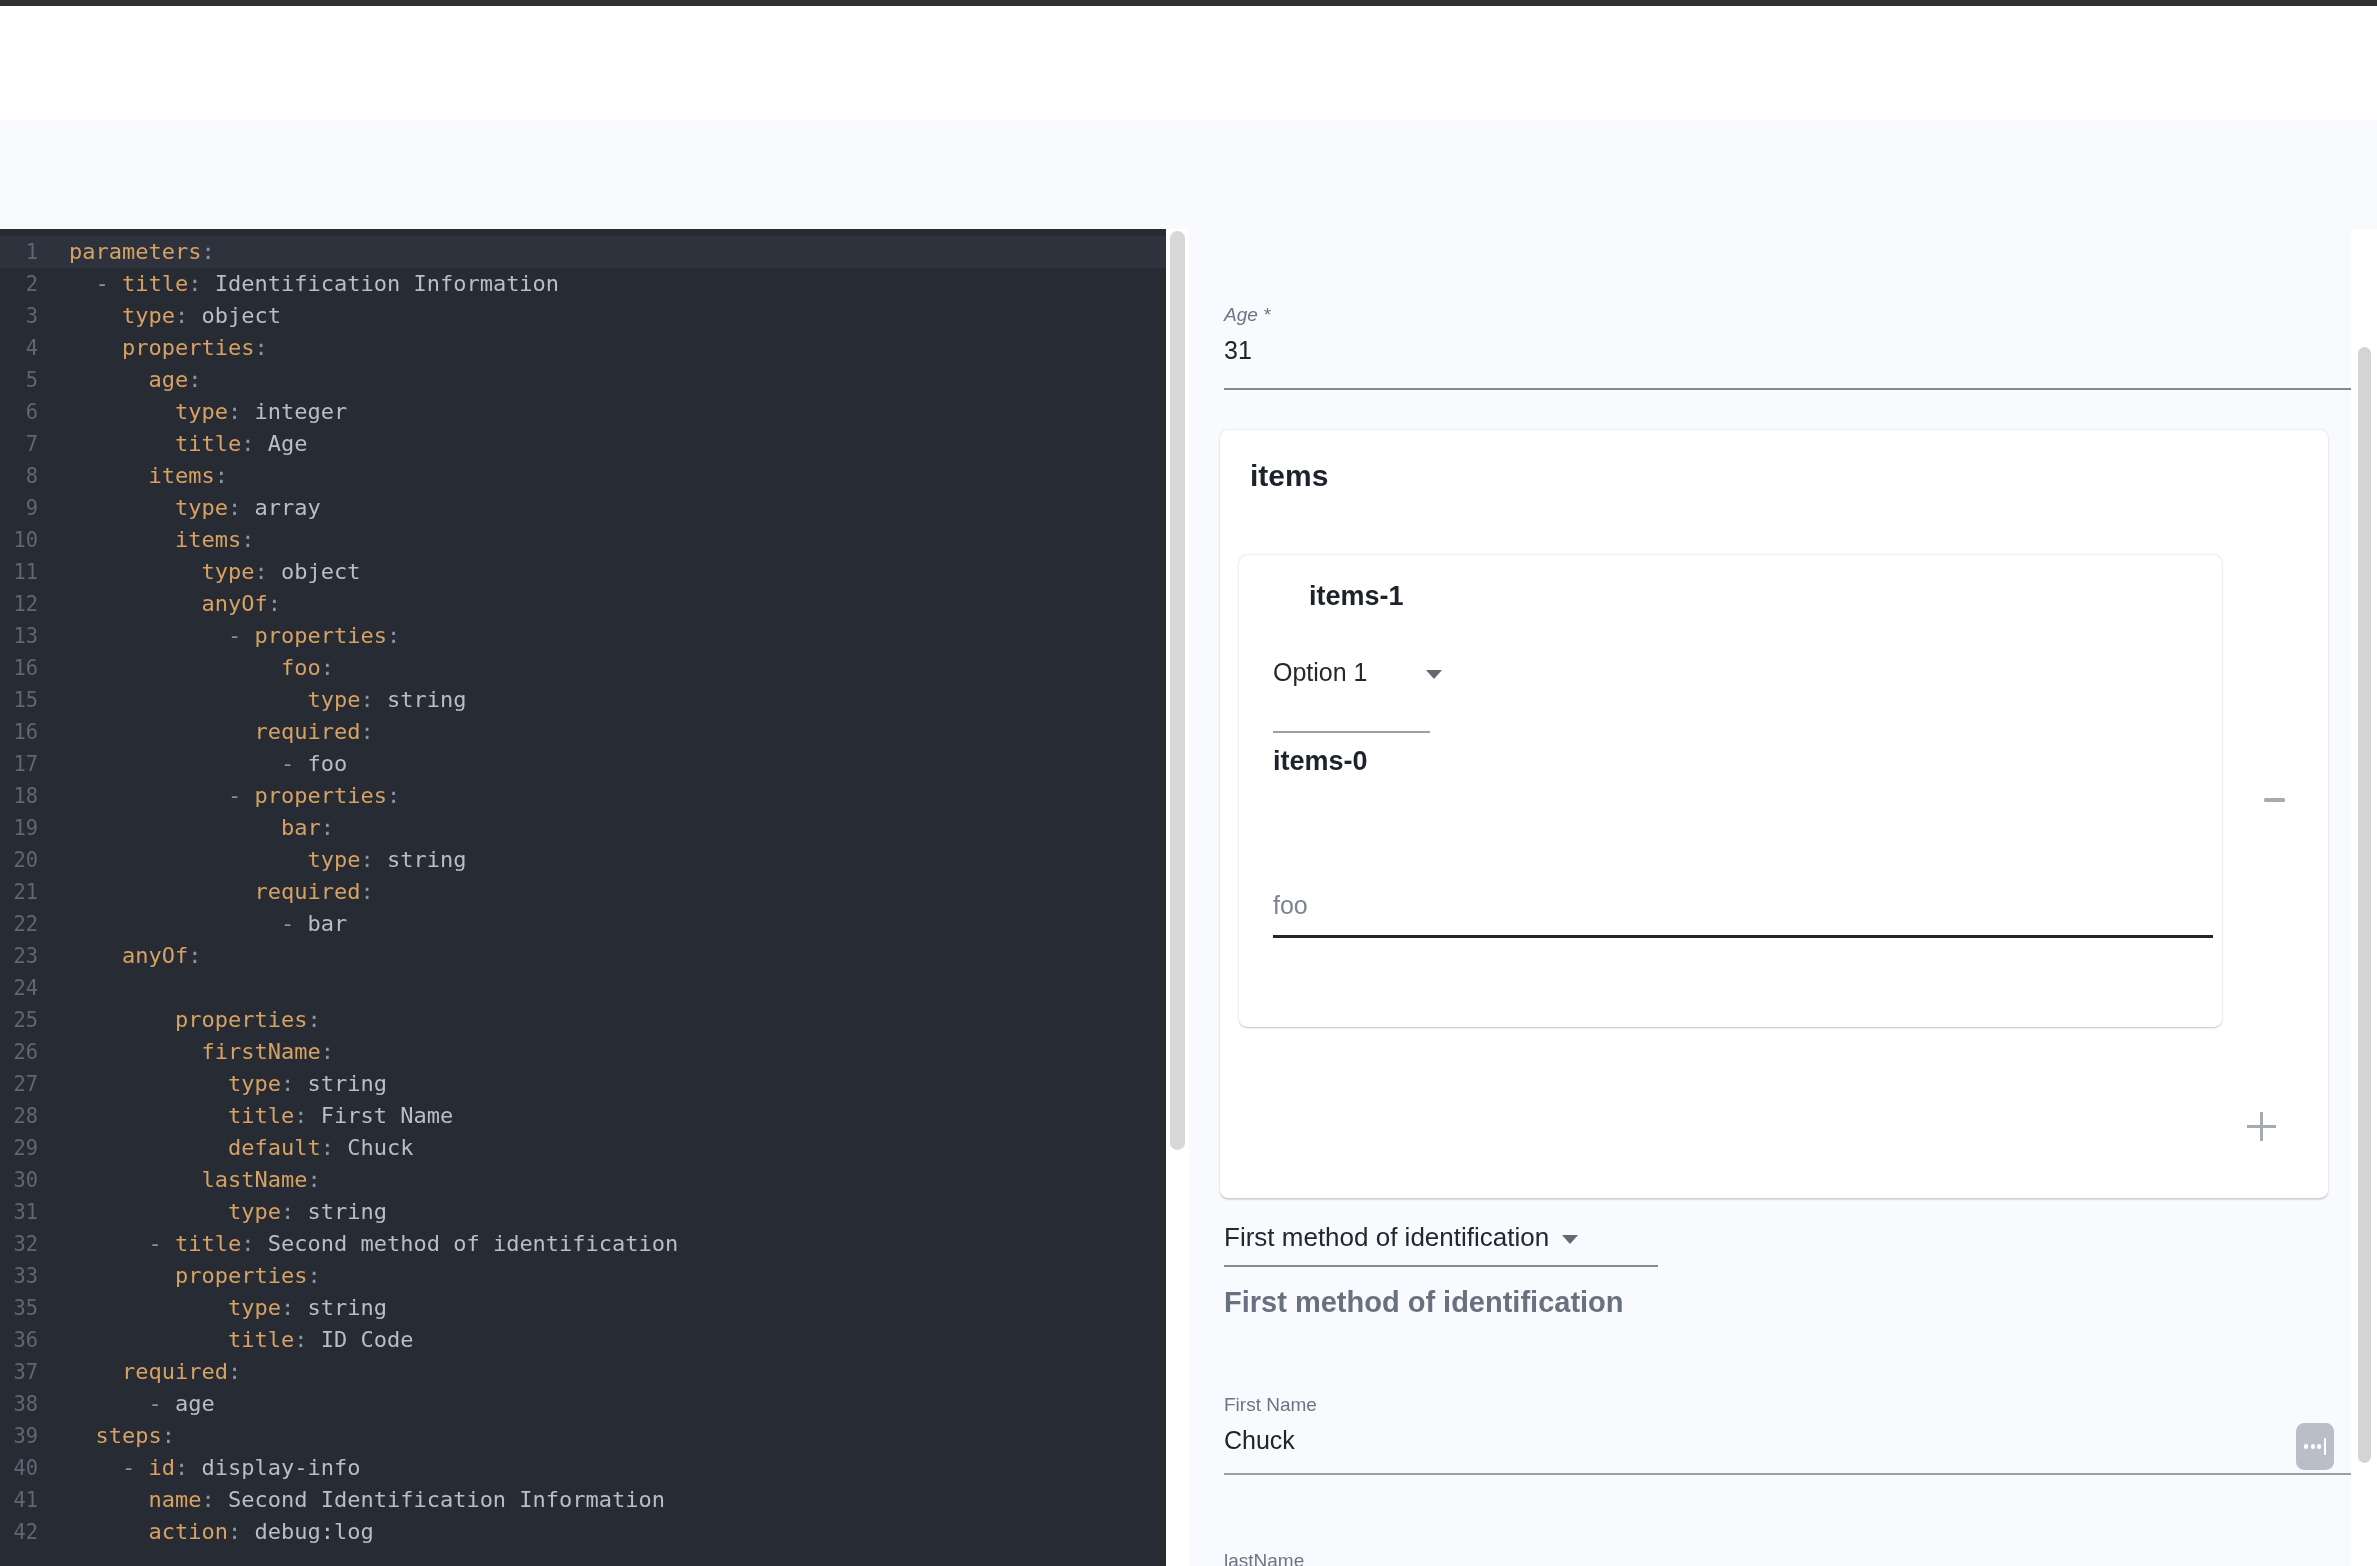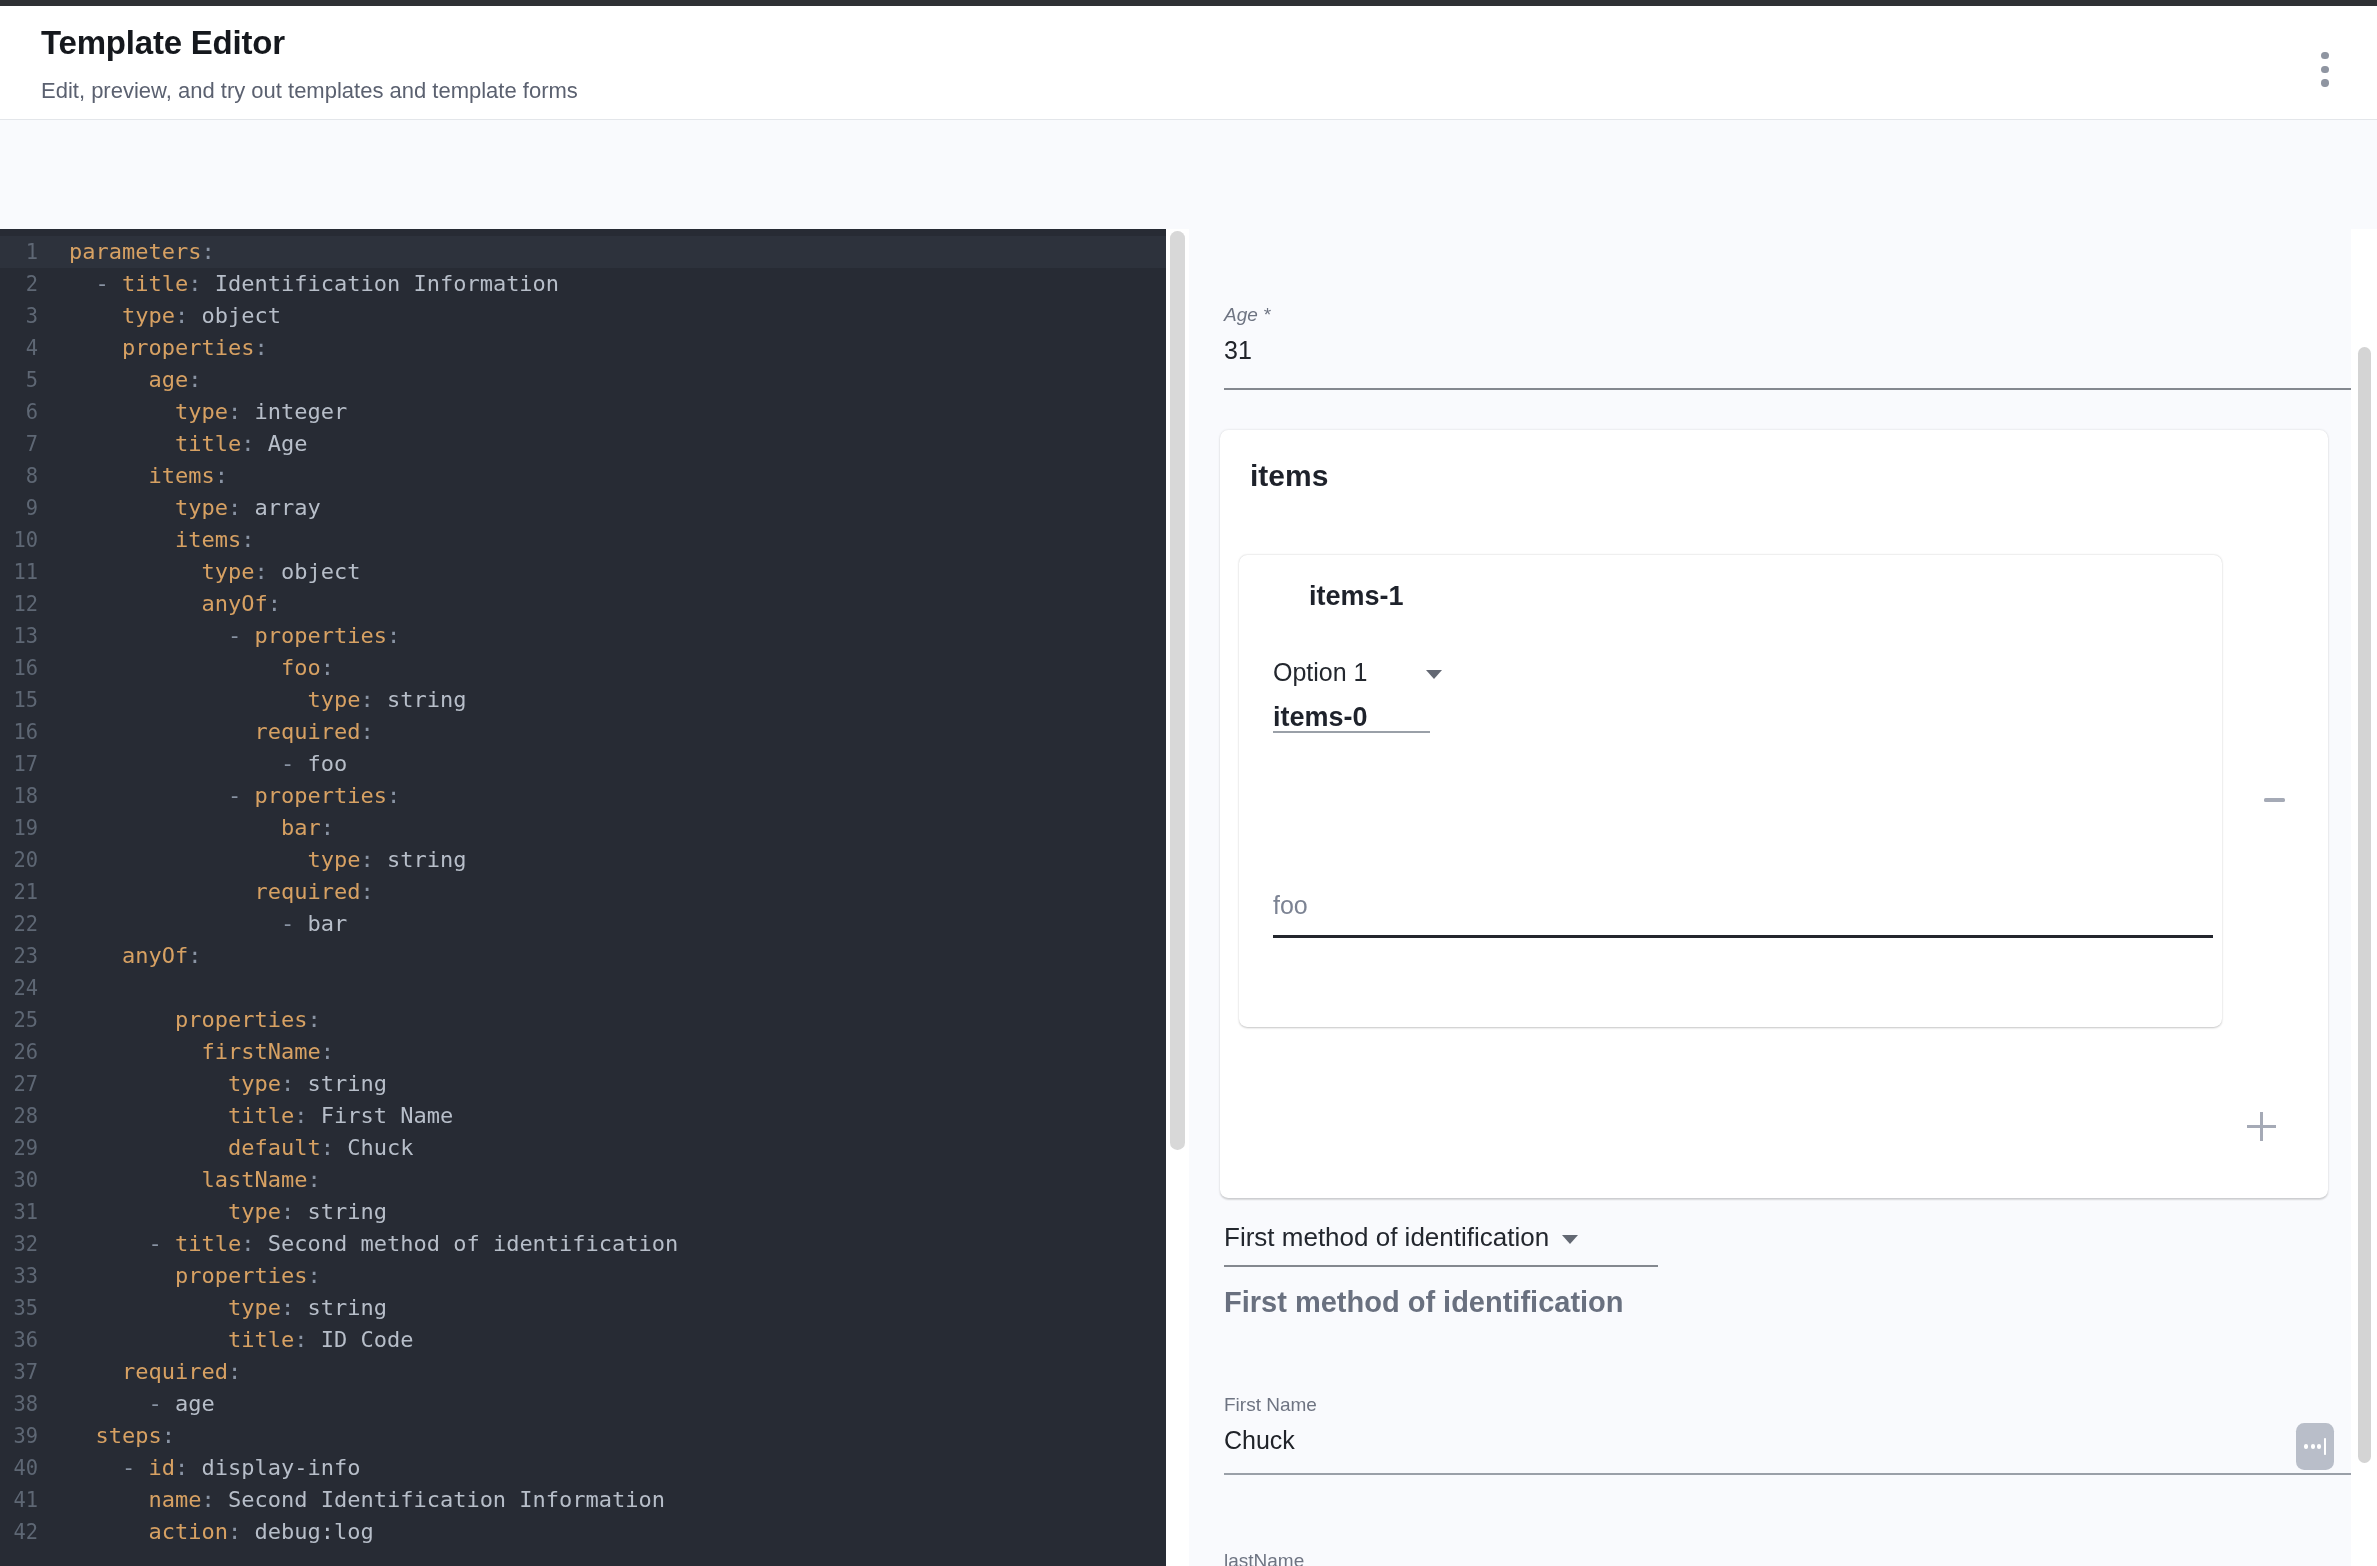--- a/index.html
+++ b/index.html
@@ -77,29 +77,20 @@
   .pg-sb-track{left:2351px;top:229px;width:26px;height:1337px;background:#ffffff;}
   .pg-sb-thumb{left:2358px;top:347px;width:13px;height:1116px;border-radius:6.5px;background:#d4d4d4;cursor:pointer;}
 </style>
 </head>
 <body>
 
 <div class="page">
 
   <div class="abs topbar"></div>
 
-  <div class="abs header">
-    <div class="abs title">Template Editor</div>
-    <div class="abs subtitle">Edit, preview, and try out templates and template forms</div>
-    <div class="abs kebab">
-        <i></i>
-        <i></i>
-        <i></i>
-      </div>
-  </div>
 
   <div class="abs loader-section">
     <div class="abs select-box"></div>
     <div class="abs select-label">Load Existing Template</div>
     <div class="abs select-value">Identification Template</div>
     <div class="abs caret loader-caret"></div>
     <div class="abs clear-x"></div>
   </div>
 
   <div class="abs editor">
@@ -283,21 +274,21 @@
 
   <div class="abs card card-inner"></div>
   <div class="abs card-title" style="left:1273px;top:581px;font-size:27px;margin-left:36px;">items-1</div>
 
   <div class="abs inline-select" style="left:1273px;top:658px;gap:45px;">
     <span class="field-value" style="color:#23272e;">Option 1</span>
     <span class="caret"></span>
   </div>
   <div class="abs hline-light" style="left:1273px;top:731px;width:157px;"></div>
 
-  <div class="abs card-title" style="left:1273px;top:702px;font-size:27px;">items-0</div>
+  <div class="abs card-title" style="left:1273px;top:746px;font-size:27px;">items-0</div>
 
   <div class="abs field-value" style="left:1273px;top:891px;color:#7c8393;">foo</div>
   <div class="abs" style="left:1273px;top:935px;width:940px;height:3.3px;background:#23262d;"></div>
 
   <div class="abs minus-btn">
       <i></i>
     </div>
   <div class="abs plus-btn"></div>
 
   <div class="abs inline-select" style="left:1224px;top:1222px;">

